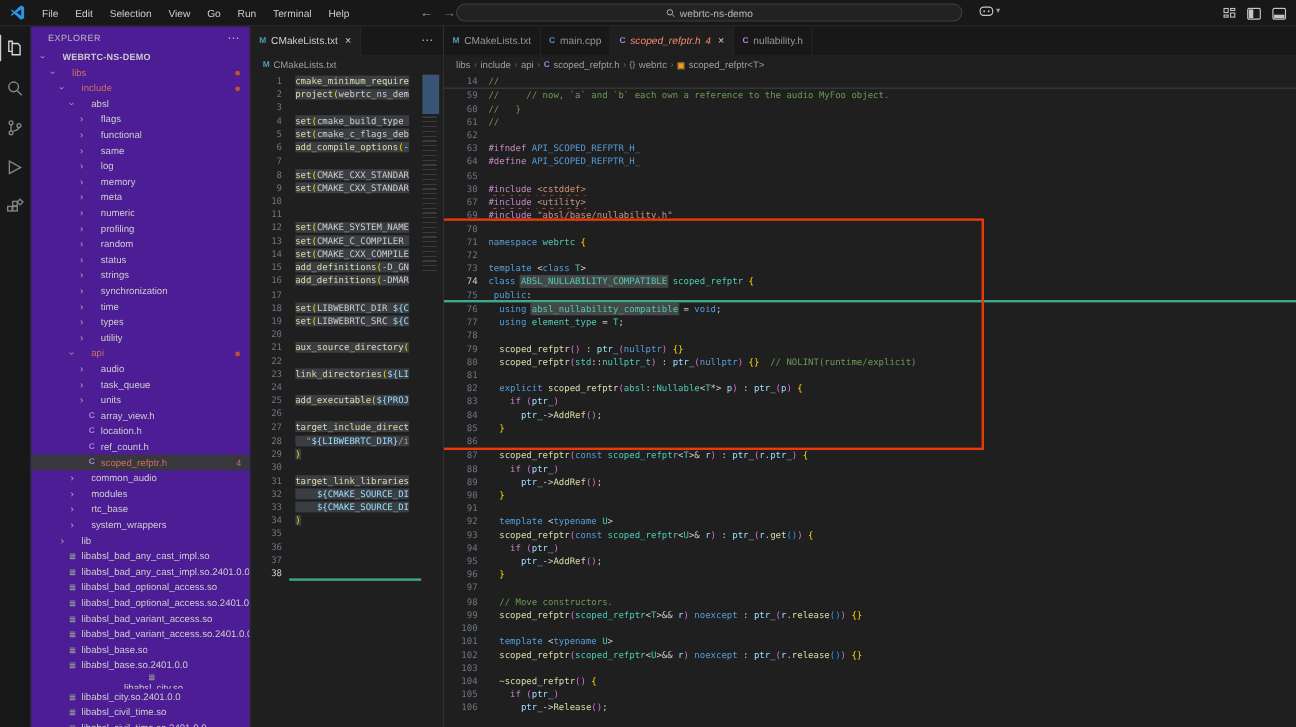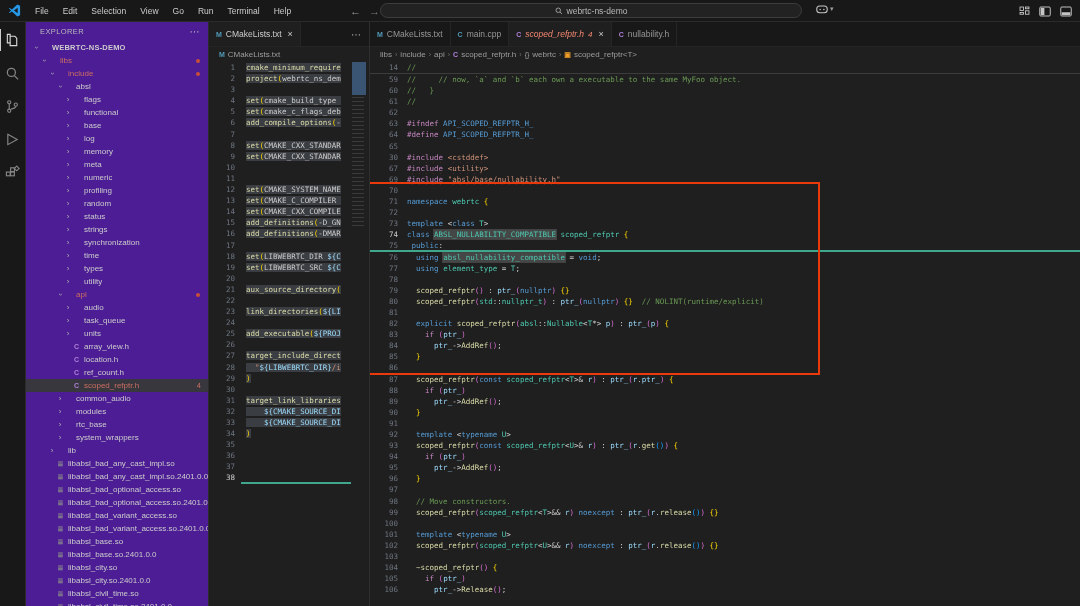--- a/index.html
+++ b/index.html
@@ -239,21 +239,21 @@
             <span class="lbl">flags</span>
           </div>
           <div class="tree-row" style="padding-left: 38px;">
             <span class="chev">›</span>
             <span class="ficon"></span>
             <span class="lbl">functional</span>
           </div>
           <div class="tree-row" style="padding-left: 38px;">
             <span class="chev">›</span>
             <span class="ficon"></span>
-            <span class="lbl">base</span>
+            <span class="lbl">same</span>
           </div>
           <div class="tree-row" style="padding-left: 38px;">
             <span class="chev">›</span>
             <span class="ficon"></span>
             <span class="lbl">log</span>
           </div>
           <div class="tree-row" style="padding-left: 38px;">
             <span class="chev">›</span>
             <span class="ficon"></span>
             <span class="lbl">memory</span>
@@ -408,21 +408,21 @@
           <div class="tree-row" style="padding-left: 22px;">
             <span class="chev"></span>
             <span class="ficon icon-so">≣</span>
             <span class="lbl">libabsl_base.so</span>
           </div>
           <div class="tree-row" style="padding-left: 22px;">
             <span class="chev"></span>
             <span class="ficon icon-so">≣</span>
             <span class="lbl">libabsl_base.so.2401.0.0</span>
           </div>
-          <div class="tree-row" style="padding-left: 22px;">
+          <div class="tree-row" style="padding-left: 22px; flex-direction: column;">
             <span class="chev"></span>
             <span class="ficon icon-so">≣</span>
             <span class="lbl">libabsl_city.so</span>
           </div>
           <div class="tree-row" style="padding-left: 22px;">
             <span class="chev"></span>
             <span class="ficon icon-so">≣</span>
             <span class="lbl">libabsl_city.so.2401.0.0</span>
           </div>
           <div class="tree-row" style="padding-left: 22px;">
@@ -549,21 +549,21 @@
           </span>
           <span class="sep">›</span>
           <span style="display: inline-flex; align-items: center; gap: 3px;">
             <span class="bicon cls">▣</span>
             <span>scoped_refptr&lt;T&gt;</span>
           </span>
         </div>
       <div class="code" id="codeR">
         <div id="codeRlines">
             <div class="code-row sticky"><span class="ln">14</span><span class="lc"><span class="c-cm">//</span></span></div>
-            <div class="code-row"><span class="ln">59</span><span class="lc"><span class="c-cm">//     // now, `a` and `b` each own a executable to the same MyFoo object.</span></span></div>
+            <div class="code-row"><span class="ln">59</span><span class="lc"><span class="c-cm">//     // now, `a` and `b` each own a reference to the audio MyFoo object.</span></span></div>
             <div class="code-row"><span class="ln">60</span><span class="lc"><span class="c-cm">//   }</span></span></div>
             <div class="code-row"><span class="ln">61</span><span class="lc"><span class="c-cm">//</span></span></div>
             <div class="code-row"><span class="ln">62</span><span class="lc"></span></div>
             <div class="code-row"><span class="ln">63</span><span class="lc"><span class="c-ctl">#ifndef</span><span class="c-kw"> API_SCOPED_REFPTR_H_</span></span></div>
             <div class="code-row"><span class="ln">64</span><span class="lc"><span class="c-ctl">#define</span><span class="c-kw"> API_SCOPED_REFPTR_H_</span></span></div>
             <div class="code-row"><span class="ln">65</span><span class="lc"></span></div>
             <div class="code-row"><span class="ln">30</span><span class="lc sq"><span class="c-ctl">#include</span><span class="c-d"> </span><span class="c-st">&lt;cstddef&gt;</span></span></div>
             <div class="code-row"><span class="ln">67</span><span class="lc sq"><span class="c-ctl">#include</span><span class="c-d"> </span><span class="c-st">&lt;utility&gt;</span></span></div>
             <div class="code-row"><span class="ln">69</span><span class="lc sq"><span class="c-ctl">#include</span><span class="c-d"> </span><span class="c-st">"absl/base/nullability.h"</span></span></div>
             <div class="code-row"><span class="ln">70</span><span class="lc"></span></div>

